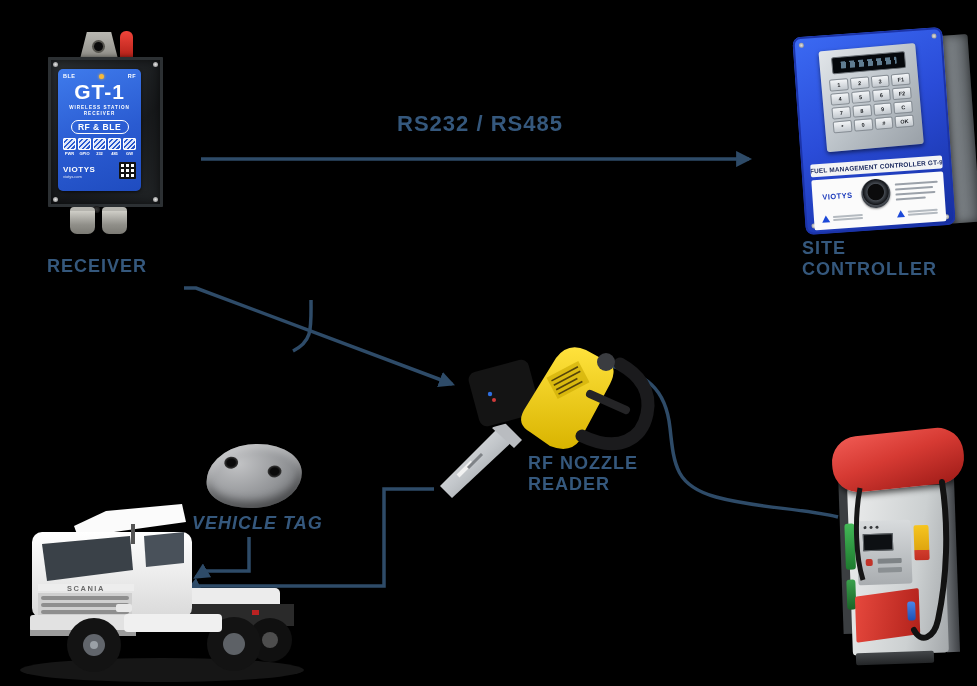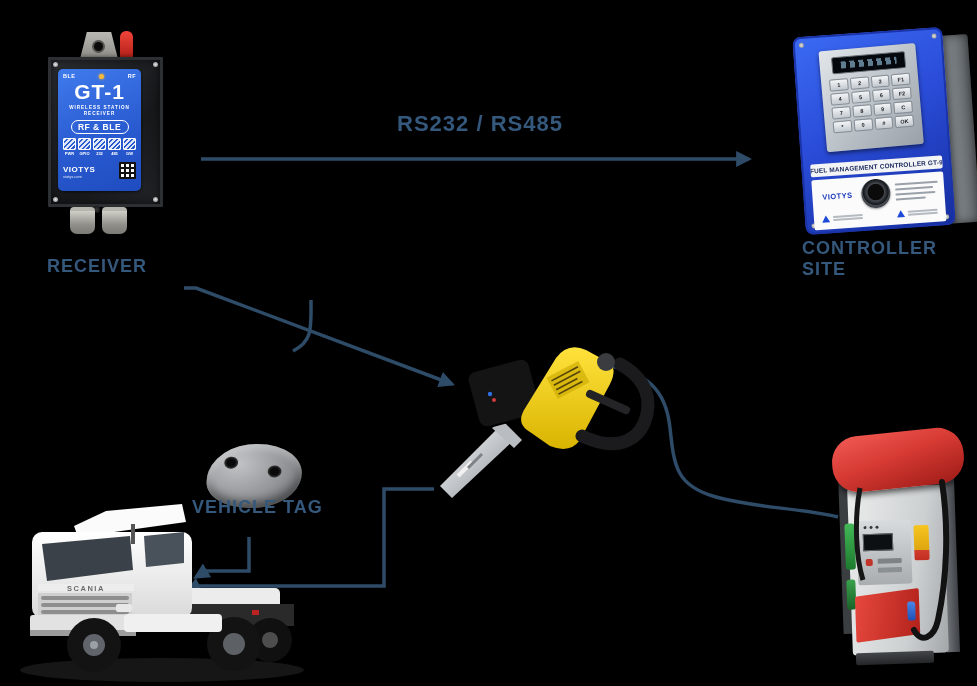--- a/index.html
+++ b/index.html
@@ -11,21 +11,21 @@
          font-family:"Liberation Sans",sans-serif;}
   .stage *{box-sizing:border-box;}
   svg.wires{position:absolute;left:0;top:0;z-index:1;}
   .lbl{position:absolute;z-index:3;color:var(--label);font-weight:700;font-size:18px;
        letter-spacing:1px;line-height:21px;white-space:nowrap;}
   .lbl-receiver{left:47px;top:256px;}
   .lbl-bus{left:352px;top:113px;width:256px;text-align:center;font-size:22px;letter-spacing:1px;}
   .lbl-rf{left:236px;top:260px;}
   .lbl-site{left:802px;top:238px;}
   .lbl-nozzle{left:528px;top:453px;}
-  .lbl-tag{left:192px;top:497px;}
+  .lbl-tag{left:192px;top:513px;font-style:italic;}
 
   
   .gt1{position:absolute;left:44px;top:30px;width:112px;height:202px;z-index:2;}
   .gt1-tab{position:absolute;left:36px;top:2px;width:38px;height:27px;
            background:linear-gradient(#b9b8b2,#8c8b85);
            clip-path:polygon(18% 0,82% 0,100% 100%,0 100%);}
   .gt1-hole{position:absolute;left:14px;top:10px;width:9px;height:9px;border-radius:50%;
             background:#0b0b0b;box-shadow:0 0 0 2px #55544e;}
   .gt1-antenna{position:absolute;left:76px;top:1px;width:13px;height:28px;
                background:linear-gradient(#f0443a,#b01f17);border-radius:6px 6px 2px 2px;}
@@ -296,22 +296,22 @@
               <span class="warn-bars">
                 <i></i>
                 <i></i>
               </span>
             </div>
         </div>
       </div>
     </div>
   </div>
   <div class="lbl lbl-site">
+    <div>SITE</div>
     <div>CONTROLLER</div>
-    <div>SITE</div>
   </div>
 
   <div class="nozzle">
     <svg width="240" height="168" viewBox="0 0 240 168">
       <polygon points="12,150 24,162 86,104 72,90" fill="url(#silver)"></polygon>
       <line x1="30" y1="140" x2="44" y2="126" stroke="#f2f2f2" stroke-width="4"></line>
       <line x1="40" y1="132" x2="54" y2="118" stroke="#7f8387" stroke-width="3"></line>
       <polygon points="64,92 86,112 94,104 74,84" fill="#b9bcc0"></polygon>
       <rect x="44" y="28" width="64" height="58" rx="9" transform="rotate(-15 76 57)" fill="#141414" stroke="#000" stroke-width="2"></rect>
       <circle cx="62" cy="58" r="2.2" fill="#2f6fe0"></circle>
@@ -321,20 +321,24 @@
         <rect x="122" y="32" width="36" height="24" fill="#c9a900" opacity="0.6"></rect>
         <line x1="125" y1="37" x2="155" y2="37" stroke="#55430a" stroke-width="1.6"></line>
         <line x1="125" y1="42" x2="155" y2="42" stroke="#55430a" stroke-width="1.6"></line>
         <line x1="125" y1="47" x2="149" y2="47" stroke="#55430a" stroke-width="1.6"></line>
         <line x1="125" y1="52" x2="152" y2="52" stroke="#55430a" stroke-width="1.6"></line>
       </g>
       <path d="M154,100 C192,118 214,102 219,78 C224,54 210,38 192,28" stroke="#1b1b1d" stroke-width="13" fill="none" stroke-linecap="round"></path>
       <line x1="162" y1="58" x2="198" y2="74" stroke="#242426" stroke-width="8" stroke-linecap="round"></line>
       <circle cx="178" cy="26" r="9" fill="#3a3c40"></circle>
     </svg>
+  </div>
+  <div class="lbl lbl-nozzle">
+    <div>RF NOZZLE</div>
+    <div>READER</div>
   </div>
 
   <div class="tag">
     <span class="tag-hole h1"></span>
     <span class="tag-hole h2"></span>
   </div>
   <div class="lbl lbl-tag">VEHICLE TAG</div>
 
   <div class="truck">
     <svg width="300" height="196" viewBox="0 0 300 196">

